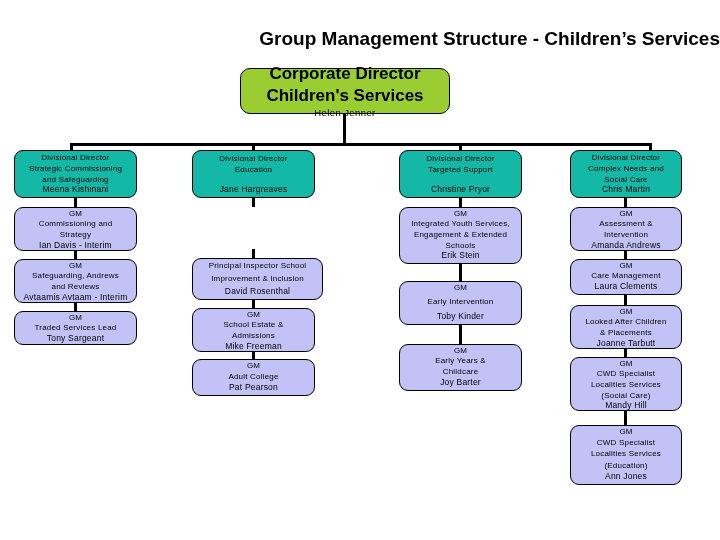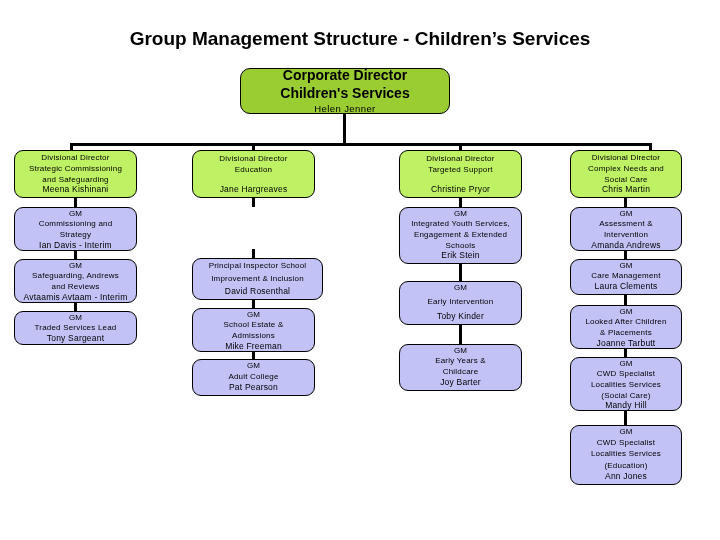--- a/index.html
+++ b/index.html
@@ -4,46 +4,46 @@
 <style>
   html,body{margin:0;padding:0;}
   body{
     width:720px;height:540px;background:#ffffff;
     font-family:"Liberation Sans","DejaVu Sans",sans-serif;
     position:relative;overflow:hidden;
   }
   #chart{position:absolute;inset:0;}
 
   .title{
-    position:absolute;left:0;top:28px;width:720px;text-align:center;
+    position:absolute;left:0;top:28px;width:720px;text-align:right;
     font-size:19px;font-weight:bold;color:#000000;letter-spacing:0px;
   }
 
   
   .line{position:absolute;background:#000000;}
 
   .box{
     position:absolute;box-sizing:border-box;
     border:1px solid #000000;border-radius:9px;
     display:flex;flex-direction:column;align-items:center;justify-content:center;
     text-align:center;line-height:1.12;color:#000000;
     padding:2px 3px;
   }
   .box .ttl{font-weight:bold;}
   .box .nm{font-weight:bold;}
 
   
   .root{
     background:#9acd32;border:1px solid #000000;border-radius:10px;
   }
-  .root .ttl{font-size:14px;font-weight:bold;line-height:1.25;}
+  .root .ttl{font-size:17px;font-weight:bold;line-height:1.25;}
   .root .nm{font-size:9.5px;font-weight:normal;margin-top:2px;letter-spacing:.4px;}
 
   
-  .dd{background:#bef264;}
+  .dd{background:#14b8a6;}
   .dd .ttl{font-size:8px;font-weight:normal;line-height:1.35;letter-spacing:.2px;}
   .dd .nm{font-size:8.5px;font-weight:normal;letter-spacing:.2px;}
 
   
   .gm{background:#c2c2f7;justify-content:space-between;}
   .gm .ttl{font-size:8px;font-weight:normal;line-height:1.35;letter-spacing:.2px;}
   .gm .nm{font-size:8.5px;font-weight:normal;letter-spacing:.2px;}
   .gm .lead{font-size:8px;font-weight:normal;}
 </style>
 </head>

